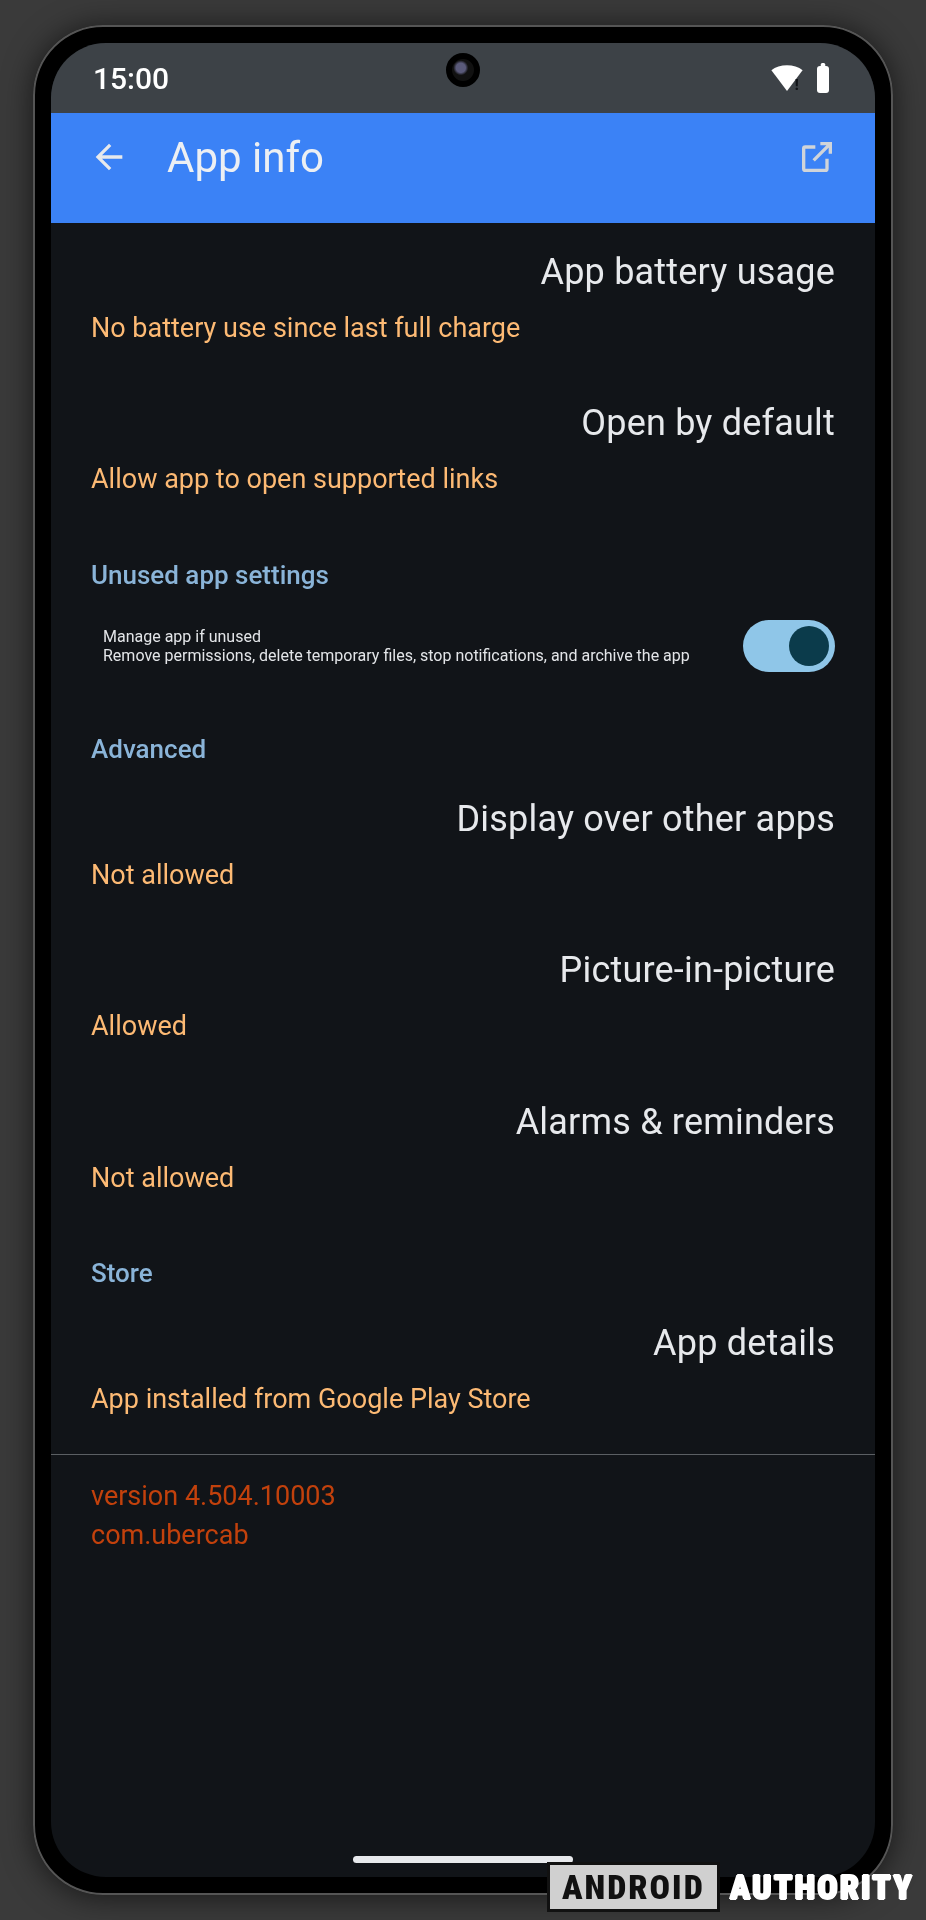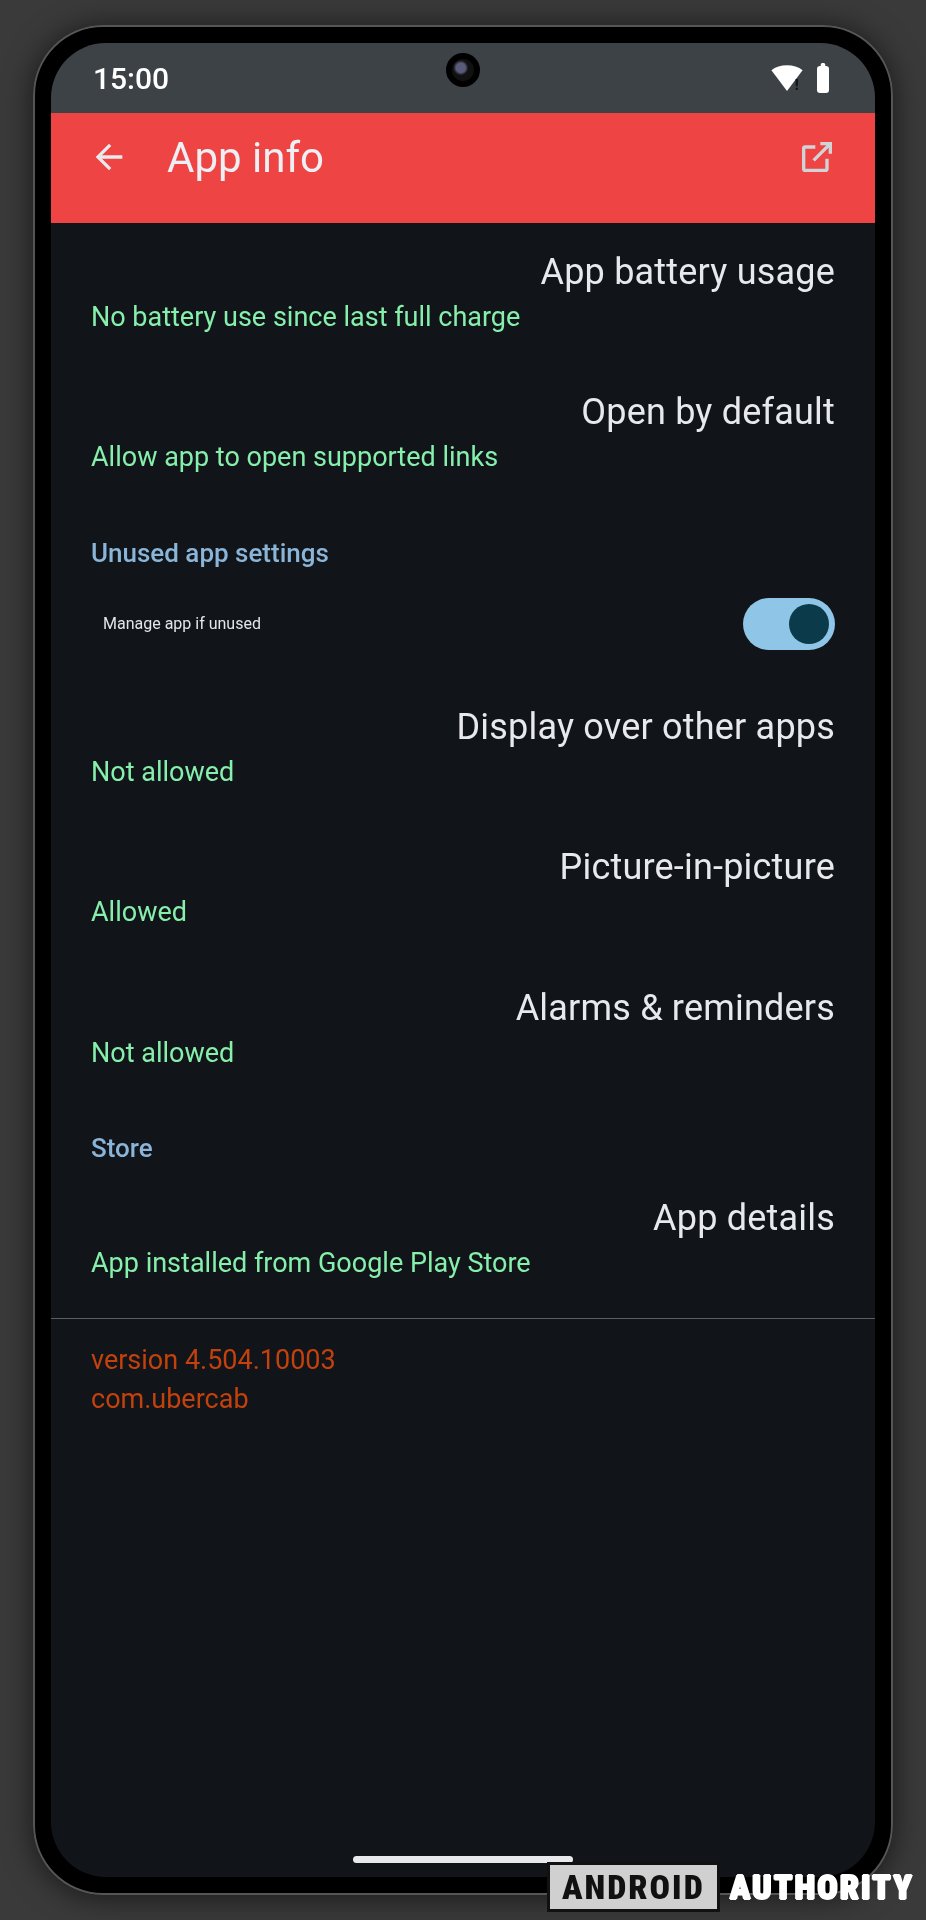--- a/index.html
+++ b/index.html
@@ -37,35 +37,35 @@
       display:flex; align-items:center; justify-content:space-between;
       padding:0 42px;
       color:#fff; font-size:30px; font-weight:500;
     }
     .status-right{ display:flex; align-items:center; gap:10px; }
     .status-right svg{ display:block; }
 
     
     .app-bar{
       height:110px;
-      background:#ef4444;
+      background:#3b82f6;
       display:flex; align-items:center;
       padding:0 30px 22px 30px;
       gap:30px;
       color:#eceff3;
     }
     .app-bar .back{ width:56px; height:56px; display:flex; align-items:center; justify-content:center; border-radius:50%; }
     .app-bar .title{ font-size:42px; font-weight:400; flex:1;}
     .app-bar .open-ext{ width:56px; height:56px; display:flex; align-items:center; justify-content:center; }
 
     
     .content{ flex:1; overflow:hidden; color:#e3e5e8; }
     .row{ padding:28px 40px; }
     .row .t{ font-size:36px; font-weight:400; color:#e7e9ec; letter-spacing:.2px;text-align:right; }
-    .row .s{ font-size:27px; color:#86efac; margin-top:6px; line-height:1.35; }
+    .row .s{ font-size:27px; color:#fdba74; margin-top:17px; line-height:1.35; }
     .section-label{ font-size:26px; color:#8ab4d8; padding:34px 40px 6px 40px; font-weight:500; }
 
     .toggle-row{ display:flex; align-items:center; gap:12px; padding:24px 40px 28px 52px; }
     .toggle-row .txt{ flex:1; }
 
     .switch{ width:92px; height:52px; border-radius:30px; background:#8fc6e8; position:relative; flex:0 0 auto; }
     .switch .knob{ position:absolute; right:6px; top:6px; width:40px; height:40px; border-radius:50%; background:#0b3b4b; }
 
     .divider{ height:1px; background:#5b5f63; margin:14px 0 0 0; }
     .footer{ padding:22px 40px 40px 40px; color:#c2410c; font-size:27px; line-height:1.45; }
@@ -127,26 +127,28 @@
       <div class="row">
         <div class="t">Open by default</div>
         <div class="s">Allow app to open supported links</div>
       </div>
 
       <div class="section-label">Unused app settings</div>
 
       <div class="toggle-row">
         <div class="txt">
           <div class="t">Manage app if unused</div>
+          <div class="s">Remove permissions, delete temporary files, stop notifications, and archive the app</div>
         </div>
         <div class="switch">
           <div class="knob"></div>
         </div>
       </div>
 
+      <div class="section-label">Advanced</div>
 
       <div class="row">
         <div class="t">Display over other apps</div>
         <div class="s">Not allowed</div>
       </div>
 
       <div class="row">
         <div class="t">Picture-in-picture</div>
         <div class="s">Allowed</div>
       </div>

